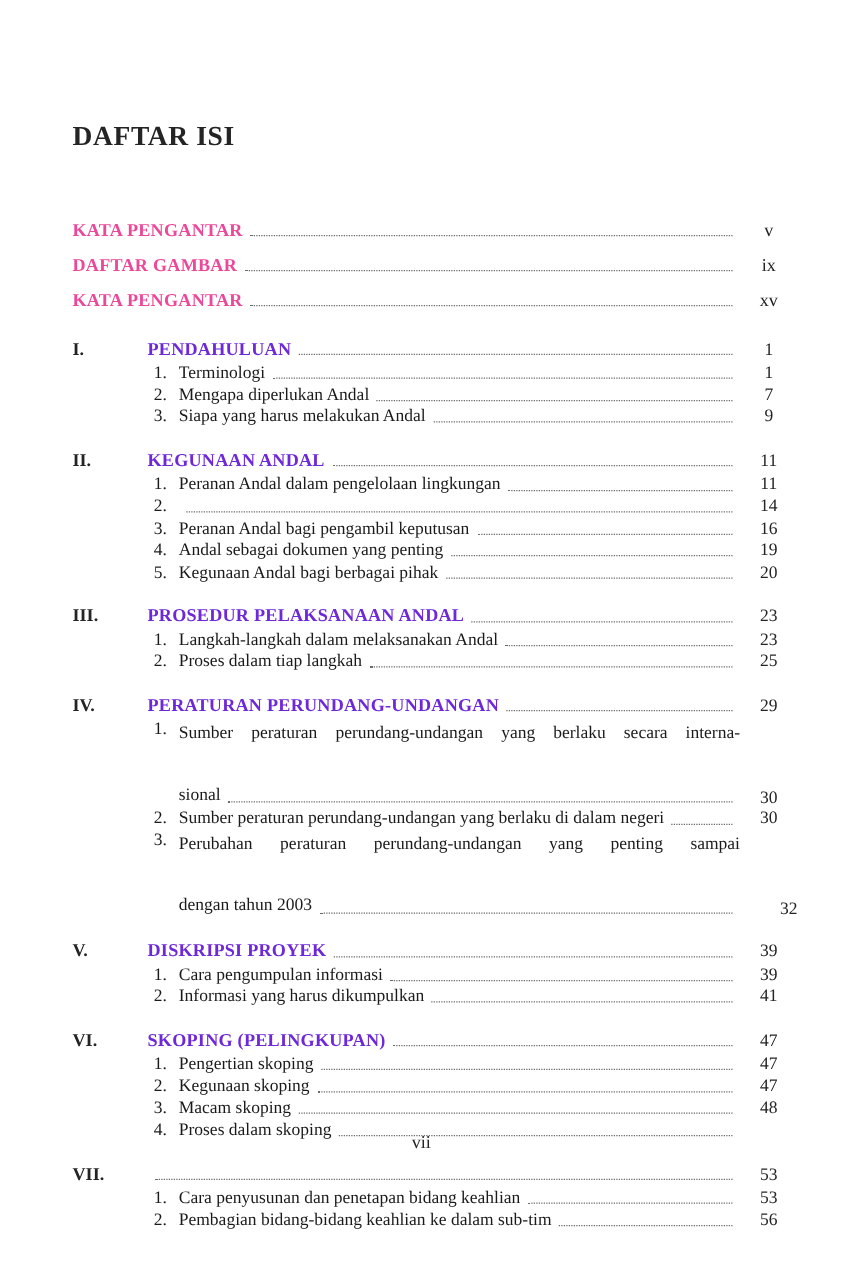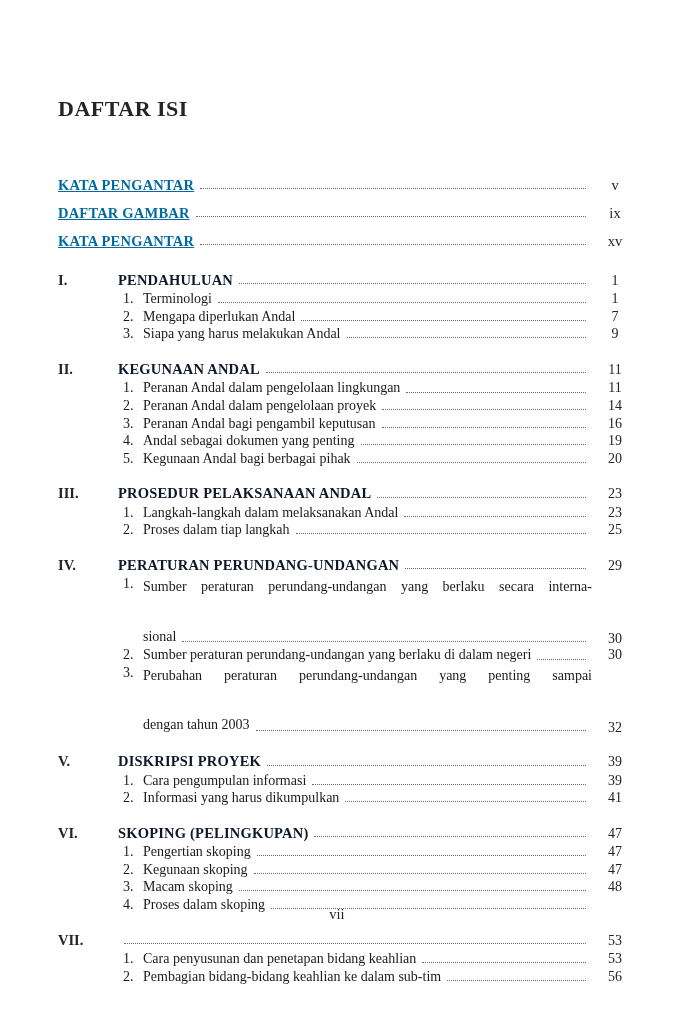--- a/index.html
+++ b/index.html
@@ -49,41 +49,40 @@
 
   
   .front-row {
     margin-bottom: 12.5px;
     align-items: baseline;
   }
   .front-row .label {
     font-weight: bold;
     white-space: nowrap;
     letter-spacing: 0.2px;
-    color: #0369a1;
-    text-decoration: underline;
+    color: #ec4899;
   }
 
   
   .chap-row {
     margin-bottom: 4px;
     align-items: baseline;
   }
   .chap-num {
     width: 60px;
     flex: 0 0 60px;
     font-weight: bold;
     font-size: 14.5px;
     color: #242424;
   }
   .chap-title {
     font-weight: bold;
     white-space: nowrap;
     letter-spacing: 0.2px;
-    color: #0f172a;
+    color: #6d28d9;
   }
 
   
   .sub-row {
     margin-bottom: 2.5px;
     padding-left: 65px;
     font-size: 14px;
   }
   .sub-num {
     flex: 0 0 20px;
@@ -210,21 +209,20 @@
             <span class="pagenum">11</span>
           </div>
           <div class="row sub-row">
             <span class="sub-num">1.</span>
             <span class="sub-text">Peranan Andal dalam pengelolaan lingkungan</span>
             <span class="leader"></span>
             <span class="pagenum">11</span>
           </div>
           <div class="row sub-row">
             <span class="sub-num">2.</span>
-            <span class="sub-text">Peranan Andal dalam pengelolaan proyek</span>
             <span class="leader"></span>
             <span class="pagenum">14</span>
           </div>
           <div class="row sub-row">
             <span class="sub-num">3.</span>
             <span class="sub-text">Peranan Andal bagi pengambil keputusan</span>
             <span class="leader"></span>
             <span class="pagenum">16</span>
           </div>
           <div class="row sub-row">
@@ -288,21 +286,21 @@
           </div>
           <div class="row sub-row">
             <span class="sub-num">3.</span>
             <span class="sub-body">
               <div class="just-text">Perubahan peraturan perundang-undangan yang penting sampai</div>
               <div class="just-last">
                 <span class="tail">dengan tahun 2003</span>
                 <span class="leader"></span>
               </div>
             </span>
-            <span class="pagenum" style="align-self: flex-end;">32</span>
+            <span class="pagenum" style="align-self: flex-end; text-align: right;">32</span>
           </div>
           <div class="gap-md"></div>
         </div>
         <div>
           <div class="row chap-row">
             <span class="chap-num">V.</span>
             <span class="chap-title">DISKRIPSI PROYEK</span>
             <span class="leader"></span>
             <span class="pagenum">39</span>
           </div>

